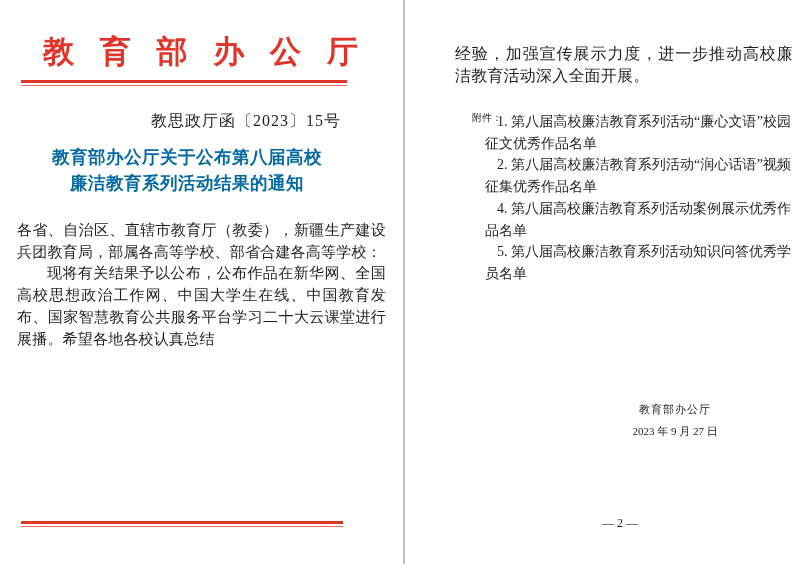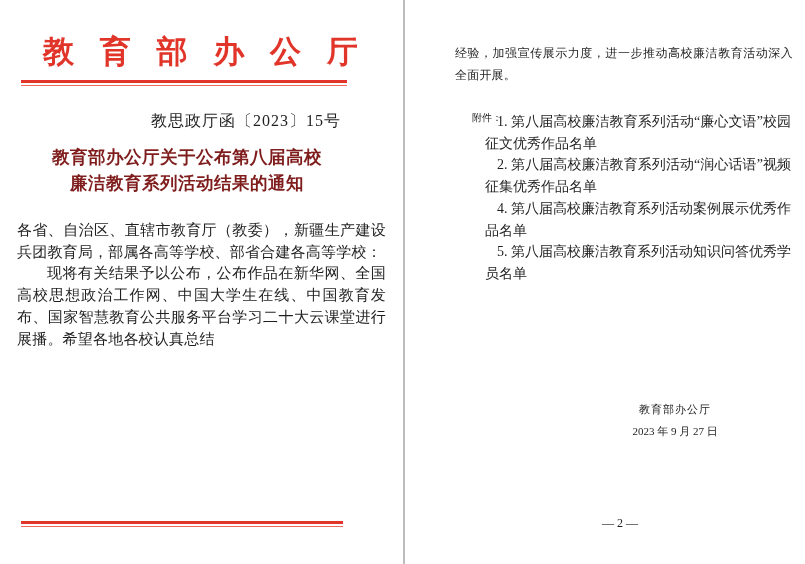--- a/index.html
+++ b/index.html
@@ -26,34 +26,34 @@
   .rule-top    { left:21px; top:80px;  width:326px; }
   .rule-bottom { left:21px; top:521px; width:322px; }
 
   .doc-number {
     position:absolute; right:62px; top:111px;
     font-size:16px; letter-spacing:1px; white-space:nowrap;
   }
   .doc-title {
     position:absolute; left:17px; top:144px; width:340px;
     text-align:center; font-family:"Liberation Sans","DejaVu Sans",sans-serif;
-    font-weight:bold; font-size:17.5px; line-height:26px; color:#7f1d1d;
+    font-weight:bold; font-size:17.5px; line-height:26px; color:#0369a1;
     letter-spacing:0.5px;
   }
   .body-text {
     position:absolute; left:17px; top:220px; width:369px;
     font-size:15px; line-height:21.7px; text-align:justify;
     letter-spacing:0.2px;
   }
   .body-text p.indent { text-indent:2em; }
 
   
   .continuation {
     position:absolute; left:50px; top:43px; width:338px;
-    font-size:12px; line-height:21.7px; text-align:justify; letter-spacing:0.2px;
+    font-size:16px; line-height:21.7px; text-align:justify; letter-spacing:0.2px;
   }
   .att-label {
     position:absolute; left:67px; top:111px;
     font-size:10px; white-space:nowrap;
   }
   .att-list {
     position:absolute; left:80px; top:111px; width:306px;
     font-size:14px; line-height:21.7px; text-align:justify;
   }
   .att-item { text-indent:12px; }

